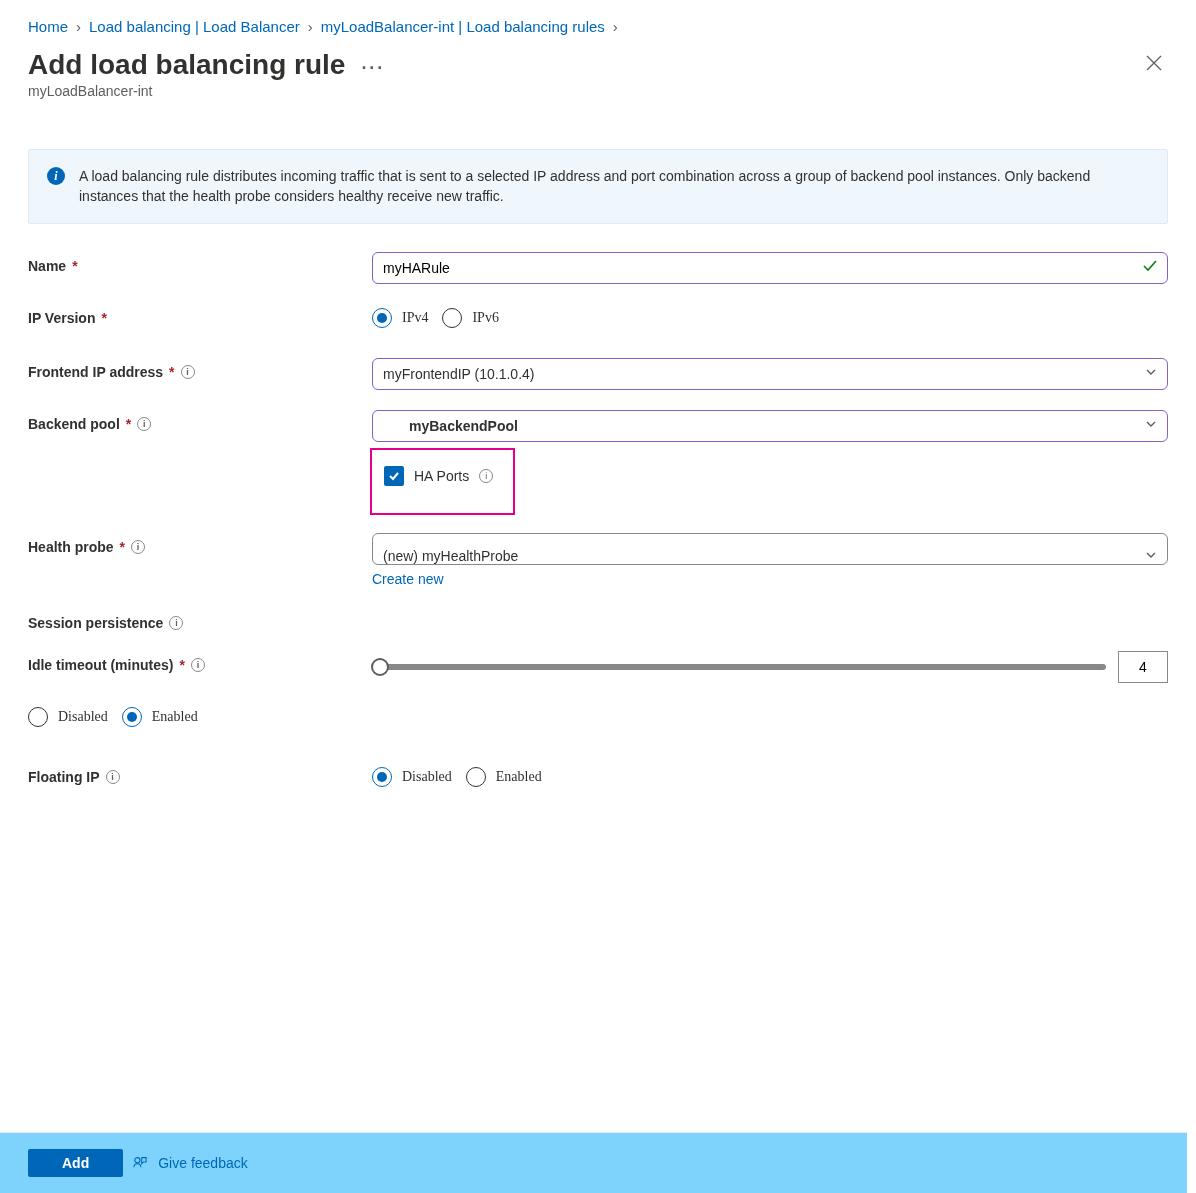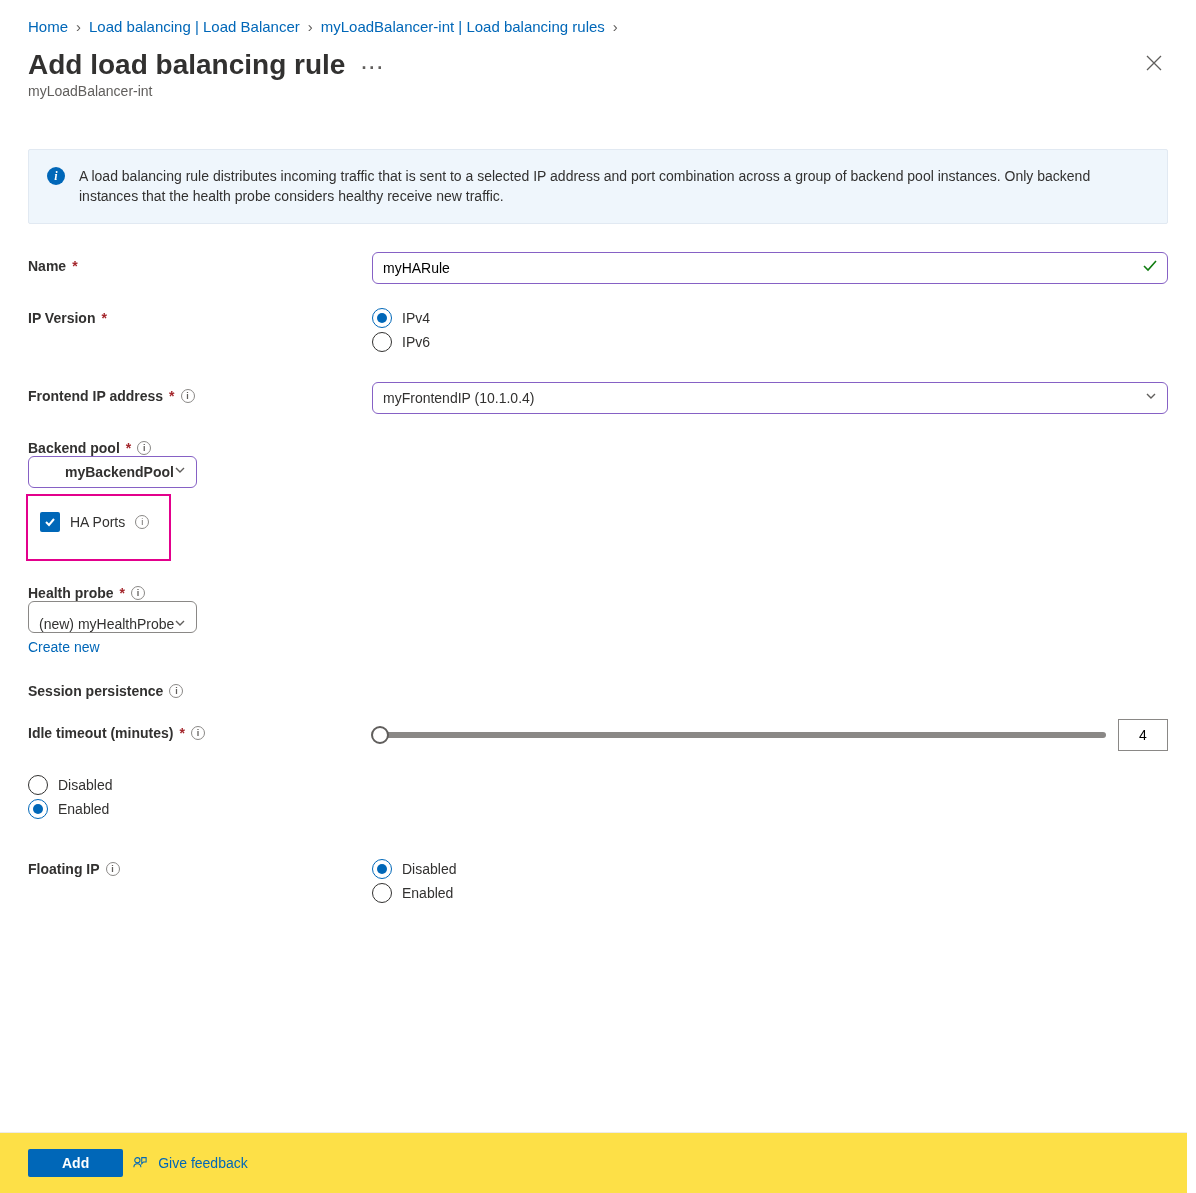--- a/index.html
+++ b/index.html
@@ -81,21 +81,21 @@
     font-style: italic;
     font-family: Georgia, serif;
     margin-top: 1px;
   }
   .info-text { color: #323130; line-height: 1.45; }
   .form-row {
     display: flex;
     align-items: flex-start;
     margin-bottom: 20px;
   }
-  .form-row.tight { margin-bottom: 12px; flex-direction: column; }
+  .form-row.tight { margin-bottom: 12px; }
   .form-label {
     width: 344px;
     flex-shrink: 0;
     padding-top: 6px;
     display: flex;
     align-items: center;
     gap: 6px;
     font-weight: bold;
   }
   .req { color: #a4262c; }
@@ -142,21 +142,21 @@
     cursor: pointer;
     justify-content: space-between;
   }
   .select-box.purple { border-color: #8661c5; }
   .select-box.gray   { border-color: #8a8886; align-items: flex-end; }
   .select-box .chev-down {
     color: #605e5c;
     font-size: 12px;
   }
   .bold-val { font-weight: 600; margin-left: 26px; text-align: right;}
-  .radio-group { display: flex; flex-direction: column; gap: 4px; padding-top: 4px; }
+  .radio-group { display: flex; flex-direction: row; gap: 14px; padding-top: 4px; font-family: Liberation Serif, serif; }
   .radio-item {
     display: flex;
     align-items: center;
     gap: 10px;
     cursor: pointer;
   }
   .radio {
     width: 20px; height: 20px;
     border: 1px solid #323130;
     border-radius: 50%;
@@ -234,21 +234,21 @@
   }
   .footer-bar {
     border-top: 1px solid #edebe9;
     padding: 16px 28px;
     display: flex;
     align-items: center;
     gap: 10px;
     position: absolute;
     left: 0; right: 9px;
     bottom: 0;
-    background:#fde047;
+    background:#7dd3fc;
   }
   .page-wrap {
     min-height: 1193px;
     position: relative;
   }
   .btn-primary {
     background: #0067b8;
     color: #fff;
     border: none;
     padding: 6px 34px;

